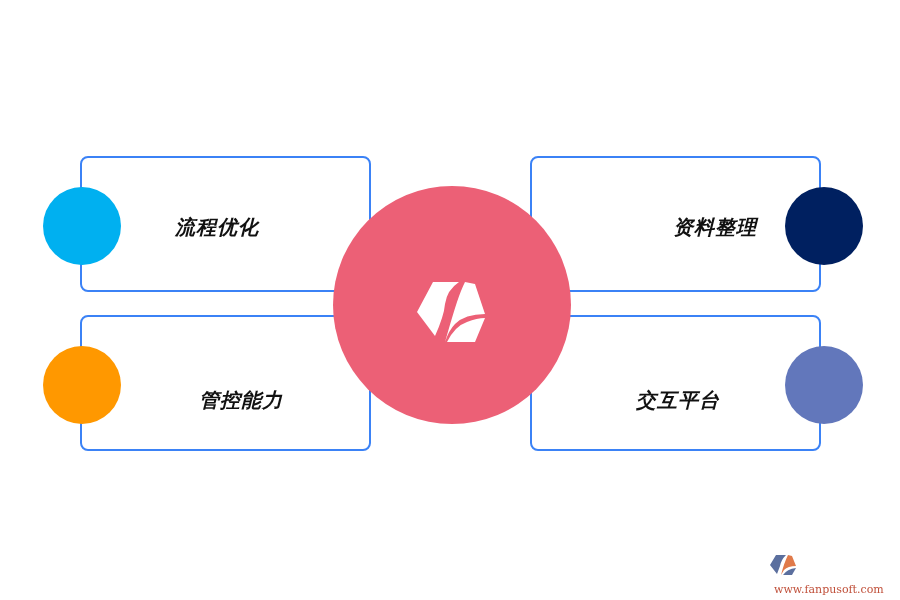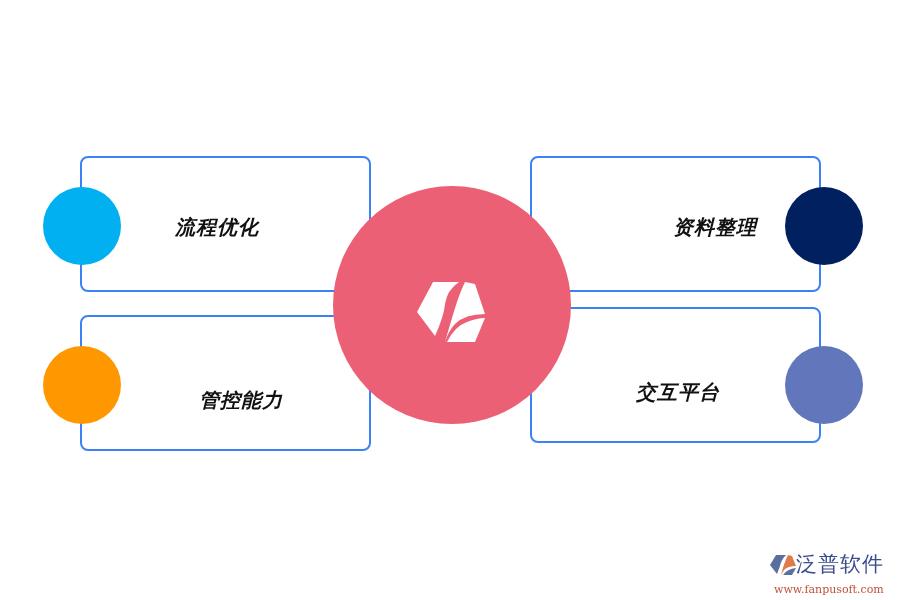--- a/index.html
+++ b/index.html
@@ -23,21 +23,21 @@
 </div>
 
 <div class="box" style="left:80px; top:315px;">
   <span class="label" style="left:93px; top:70px;margin-left:24px;">管控能力</span>
 </div>
 
 <div class="box" style="left:530px; top:156px;">
   <span class="label" style="left:104px; top:56px;margin-left:37px;">资料整理</span>
 </div>
 
-<div class="box" style="left:530px; top:307px;text-align:right;">
+<div class="box" style="left:530px; top:315px;text-align:right;">
   <span class="label" style="left:104px; top:70px;">交互平台</span>
 </div>
 
 <div class="dot" style="left:43px; top:187px; background:#00b0f0;"></div>
 <div class="dot" style="left:43px; top:346px; background:#ff9800;"></div>
 <div class="dot" style="left:785px; top:187px; background:#002060;"></div>
 <div class="dot" style="left:785px; top:346px; background:#6277bb;"></div>
 
 <div class="hub" style="background:#ec6076;">
   <svg width="70" height="62" viewBox="0 0 70 62">
@@ -46,15 +46,14 @@
     <path d="M68 38 L58 62 L30 62 Q38 46 50 42 Q60 38 68 38 Z" fill="#fff"></path>
   </svg>
 </div>
 
 <div class="logo">
   <svg width="26" height="22" viewBox="0 0 26 22" style="position:absolute; left:2px; top:2px;">
     <path d="M6 1 L16 1 Q11 6 10 12 L7 20 L0 11 Z" fill="#5b6f9e"></path>
     <path d="M18 1 L22 2 L26 12 Q18 12 14 16 L11 21 Q14 9 18 1 Z" fill="#e07a4a"></path>
     <path d="M26 14 L22 21 L13 21 Q17 15 26 14 Z" fill="#5b6f9e"></path>
   </svg>
-  <span class="name">泛普软件</span>
   <span class="url">www.fanpusoft.com</span>
 </div>
 
 </body></html>

